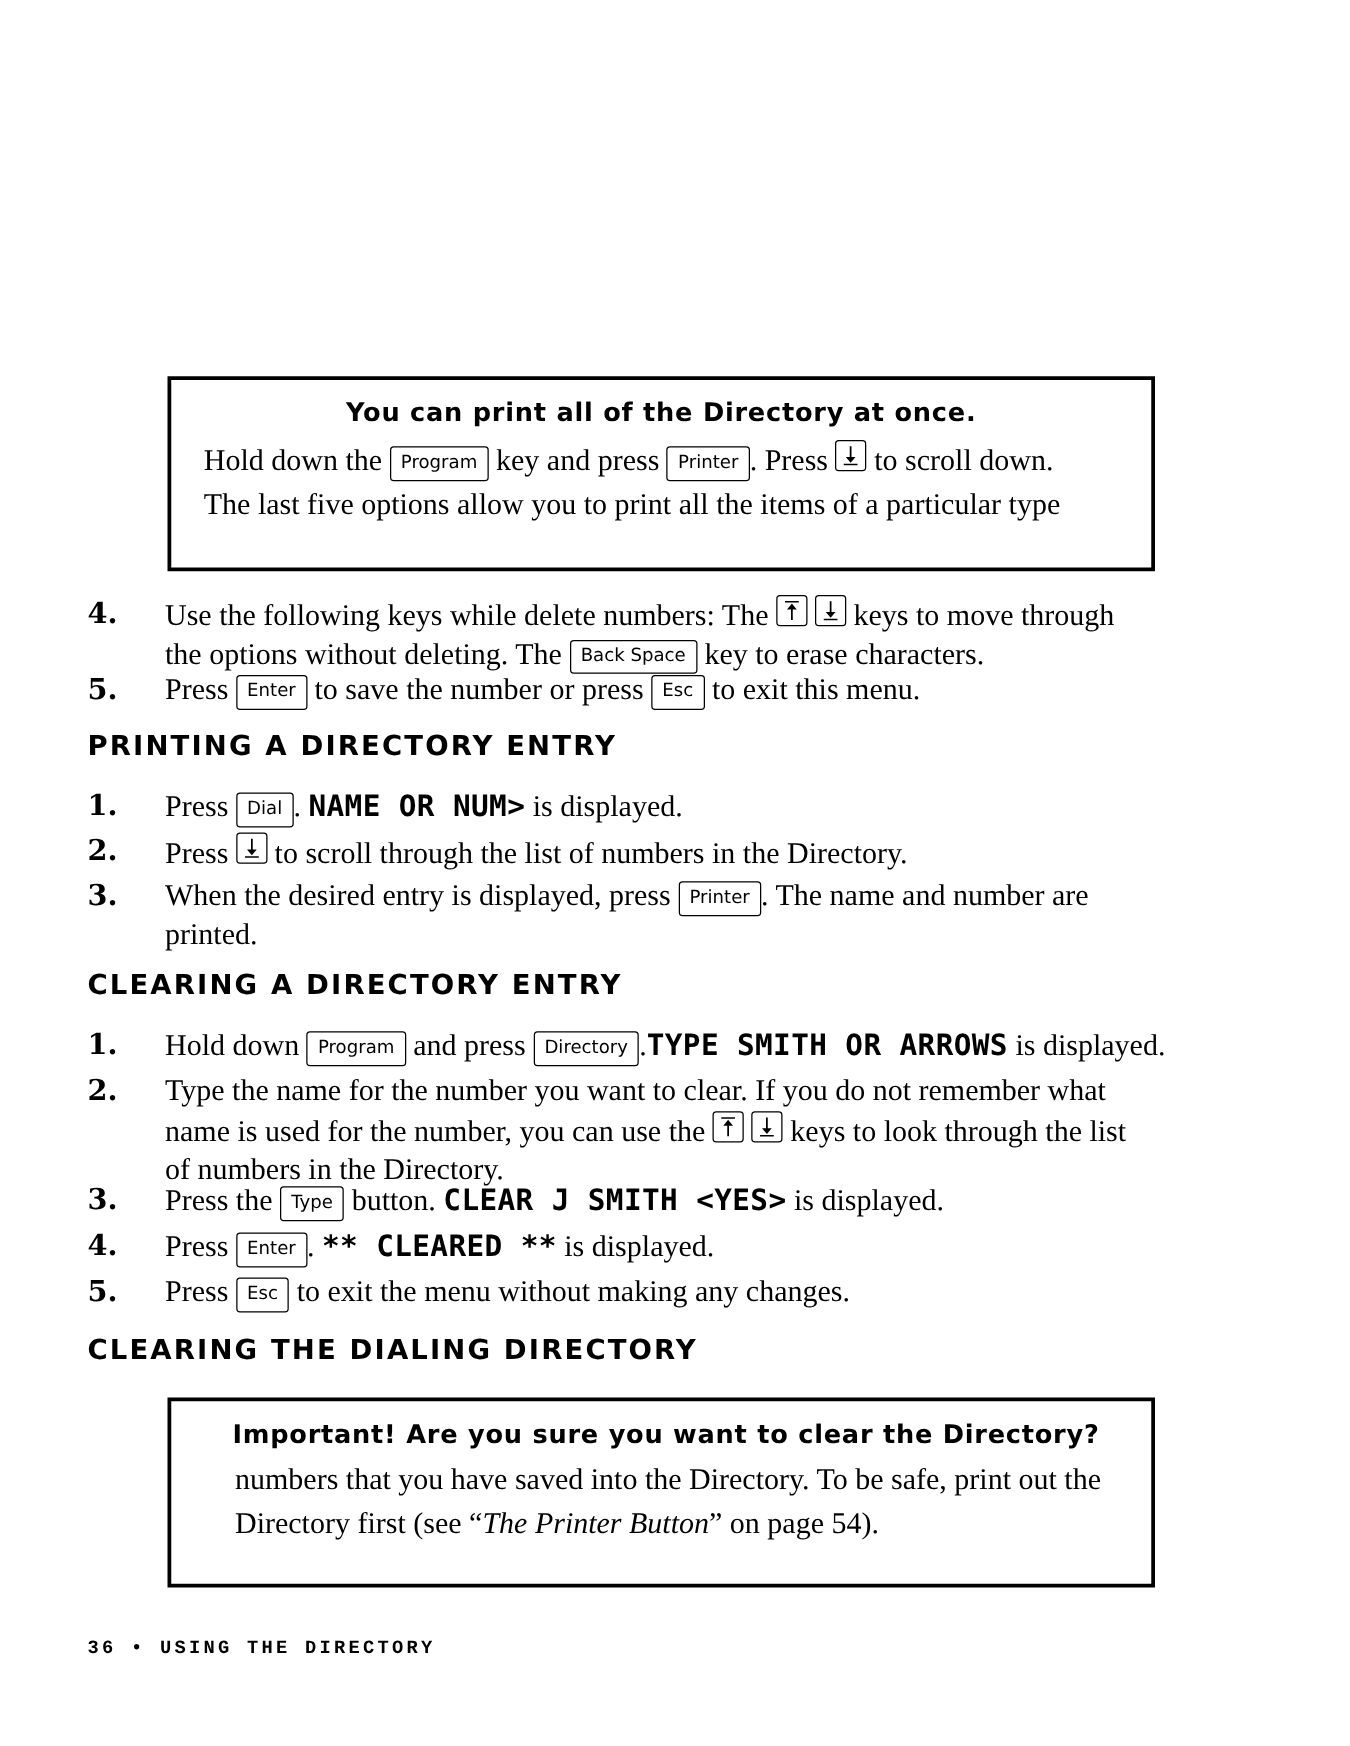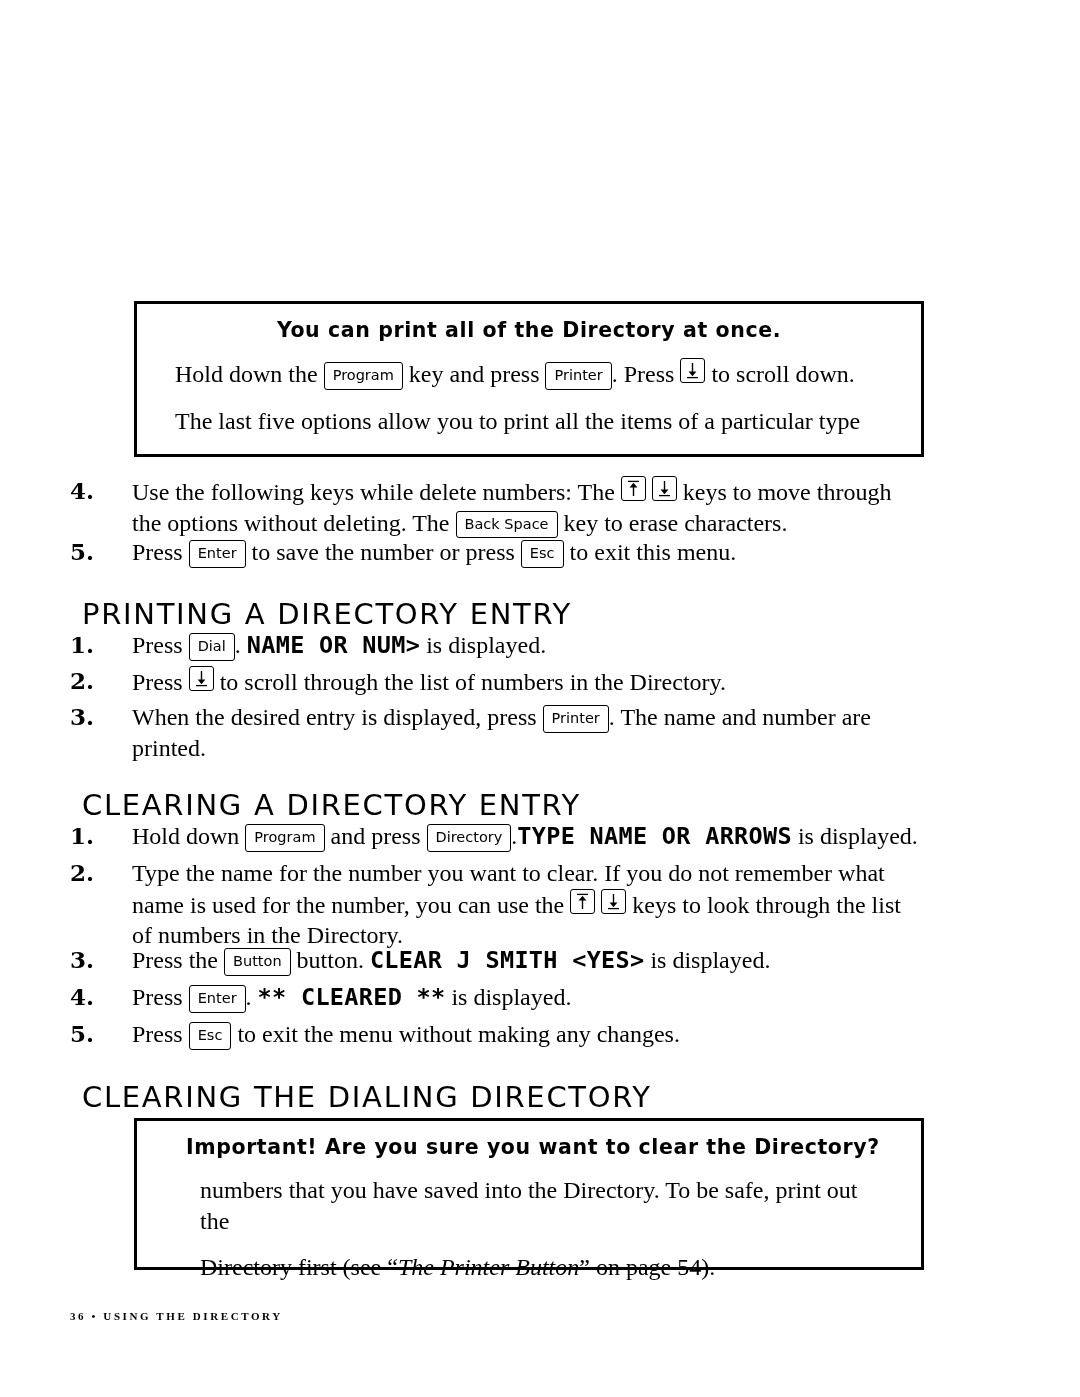--- a/index.html
+++ b/index.html
@@ -36,32 +36,32 @@
     font-size: 20.5px;
     letter-spacing: 0.6px;
     text-align: center;
     margin-bottom: 10px;
   }
   .callout-title.left {
     text-align: left;
     padding-left: 2px;
   }
   .callout p {
-    margin: 16px;
+    margin: 4px;
     font-size: 24px;
     line-height: 1.28;
   }
 
   
   h2.section {
     position: absolute;
-    margin: 12px;
+    margin: 0;
     font-family: "DejaVu Sans", sans-serif;
-    font-weight: normal;
-    font-size: 29px;
+    font-weight: bold;
+    font-size: 22px;
     letter-spacing: 1.7px;
     white-space: nowrap;
   }
 
   
   .step {
     position: absolute;
     font-size: 24px;
     line-height: 1.28;
   }
@@ -102,23 +102,23 @@
     font-weight: bold;
     font-size: 23.5px;
     letter-spacing: 0.3px;
   }
 
   .ital { font-style: italic; }
 
   
   .footer {
     position: absolute;
-    font-family: Liberation Serif, serif;
-    font-weight: bold;
-    font-size: 11px;
+    font-family: Liberation Mono, monospace;
+    font-weight: bold;
+    font-size: 15px;
     letter-spacing: 2.6px;
   }
 </style>
 </head>
 <body>
 
 <div class="page">
 
   <div class="callout" style="left:130px; top:301px; width:790px; height:156px;">
     <div class="callout-title">You can print all of the Directory at once.</div>
@@ -205,21 +205,21 @@
   </div>
 
   <h2 class="section" style="left:66px; top:776px;">CLEARING A DIRECTORY ENTRY</h2>
 
   <div class="step" style="left:66px; top:821px; width:980px;">
     <span class="num">1.</span>
     <div class="body">
       <span>Hold down</span>
       <span class="key">Program</span>
       <span>and press</span>
-      <span class="key">Directory</span><span>.</span><span class="lcd">TYPE NAME OR ARROWS</span>
+      <span class="key">Directory</span><span>.</span><span class="lcd">TYPE SMITH OR ARROWS</span>
       <span>is displayed.</span>
     </div>
   </div>
 
   <div class="step" style="left:66px; top:858px; width:980px;">
     <span class="num">2.</span>
     <div class="body">
       <span>Type the name for the number you want to clear. If you do not remember what</span><br>
       <span>name is used for the number, you can use the</span>
       <span class="key arrow"><svg width="13" height="17" viewBox="0 0 13 17">
@@ -234,21 +234,21 @@
           </svg></span>
       <span>keys to look through the list</span><br>
       <span>of numbers in the Directory.</span>
     </div>
   </div>
 
   <div class="step" style="left:66px; top:945px; width:980px;">
     <span class="num">3.</span>
     <div class="body">
       <span>Press the</span>
-      <span class="key">Button</span>
+      <span class="key">Type</span>
       <span>button.</span>
       <span class="lcd">CLEAR J SMITH  &lt;YES&gt;</span>
       <span>is displayed.</span>
     </div>
   </div>
 
   <div class="step" style="left:66px; top:982px; width:980px;">
     <span class="num">4.</span>
     <div class="body">
       <span>Press</span>

